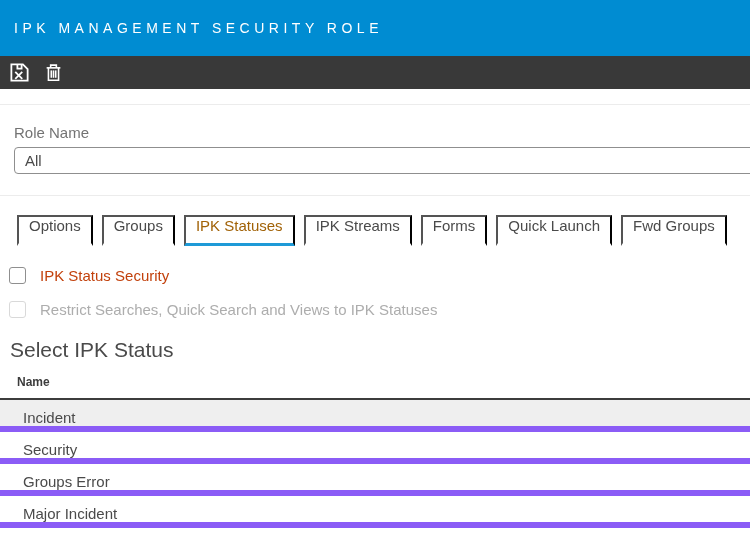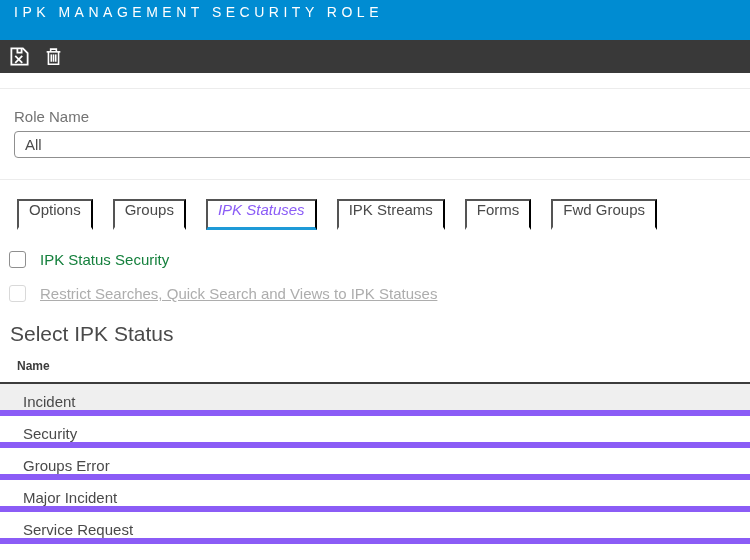--- a/index.html
+++ b/index.html
@@ -1,51 +1,51 @@
 <!DOCTYPE html>
 <html><head>
 <meta charset="utf-8">
 <style>
   * { margin:0; padding:0; box-sizing:border-box; }
   html,body { width:750px; height:560px; overflow:hidden; background:#fff;
     font-family:"Liberation Sans", sans-serif; }
 
   
-  .app-header { height:40px; background:#008cd2; display:flex; align-items:flex-start; padding:4px 14px; }
+  .app-header { height:56px; background:#008cd2; display:flex; align-items:center; padding:12px 14px; }
   .app-title { color:#ffffff; font-size:14px; font-weight:400; letter-spacing:4.5px; white-space:nowrap; }
 
   
   .toolbar { height:33px; background:#393939; display:flex; align-items:center; padding:0 7px; gap:10px; }
   .tool-btn { width:24px; height:24px; display:flex; align-items:center; justify-content:center; cursor:pointer; background:none; border:none; }
   .tool-btn svg { display:block; }
 
   .hdivider { height:1px; background:#ececec; width:100%; }
   .hdivider.after-toolbar { margin-top:15px; }
   .hdivider.before-tabs { margin-top:21px; }
 
   
   .field-label { display:block; margin:19px 0 0 14px; font-size:15px; color:#737373; }
   .role-input { display:block; margin:6px 0 0 14px; width:748px; height:27px;
     border:1px solid #8f8f8f; border-radius:4px; padding:0 10px; font-size:15px; color:#4a4a4a;
     font-family:"Liberation Sans", sans-serif; outline:none; background:#fff; }
 
   
-  .tabs { display:flex; gap:20px; padding:19px 0 0 17px; }
+  .tabs { display:flex; gap:9px; padding:19px 0 0 17px; }
   .tab { font-size:15px; color:#4a4a4a; padding:0 10px 9px 10px; border-bottom:3px solid transparent;
     cursor:pointer; white-space:nowrap; background:none; font-family:"Liberation Sans", sans-serif; }
-  .tab.active { color:#8b5cf6; border-bottom-color:#1e9ad7;font-style:italic; }
+  .tab.active { color:#a16207; border-bottom-color:#1e9ad7; }
 
   
   .checkbox-row { display:flex; align-items:center; gap:14px; margin-left:9px; }
   .checkbox-row.first { margin-top:21px; }
   .checkbox-row.second { margin-top:17px; }
   .checkbox { width:17px; height:17px; border:1px solid #8f8f8f; border-radius:3px; background:#fff; flex:0 0 auto; cursor:pointer; }
   .checkbox.disabled { border-color:#d9d9d9; cursor:default; }
-  .checkbox-label { font-size:15px; color:#15803d; }
-  .checkbox-label.disabled { color:#adadad;text-decoration:underline; }
+  .checkbox-label { font-size:15px; color:#c2410c; }
+  .checkbox-label.disabled { color:#adadad; }
 
   .select-label { margin:20px 0 0 10px; font-size:21px; color:#4a4a4a; }
 
   
   .status-table { margin-top:13px; width:100%; }
   .thead { padding:0 0 9px 17px; font-size:12px; font-weight:bold; color:#3c3c3c; border-bottom:2px solid #3c3c3c; }
   .trow { height:32px; line-height:35px; padding-left:23px; font-size:15px; color:#4a4a4a;
     border-bottom:6px solid #8b5cf6; cursor:pointer; background:#fff; }
   .trow.selected { background:#efefef; }
 </style>
@@ -87,20 +87,21 @@
 <input class="role-input" type="text" value="All" style="">
 
 <div class="hdivider before-tabs"></div>
 
 <nav class="tabs">
   <button class="tab">Options</button>
   <button class="tab">Groups</button>
   <button class="tab active">IPK Statuses</button>
   <button class="tab">IPK Streams</button>
   <button class="tab">Forms</button>
+  <button class="tab">Quick Launch</button>
   <button class="tab">Fwd Groups</button>
 </nav>
 
 <div class="checkbox-row first">
   <span class="checkbox"></span>
   <span class="checkbox-label">IPK Status Security</span>
 </div>
 
 <div class="checkbox-row second">
   <span class="checkbox disabled"></span>
@@ -108,14 +109,13 @@
 </div>
 
 <div class="select-label">Select IPK Status</div>
 
 <div class="status-table">
   <div class="thead">Name</div>
   <div class="trow selected">Incident</div>
   <div class="trow">Security</div>
   <div class="trow">Groups Error</div>
   <div class="trow">Major Incident</div>
-  <div class="trow">Service Request</div>
 </div>
 
 </body></html>

